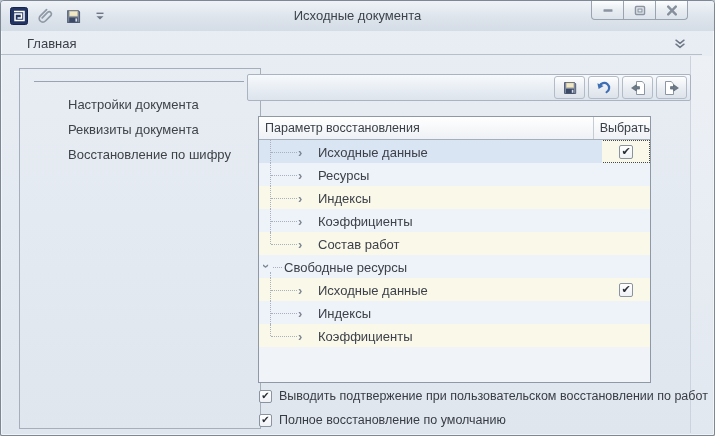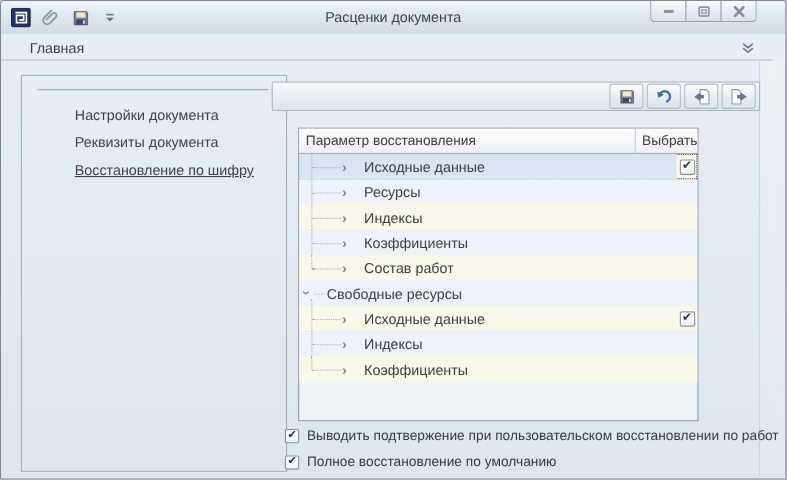--- a/index.html
+++ b/index.html
@@ -25,32 +25,32 @@
   .collapse-btn{position:absolute;right:14px;top:6px;width:16px;height:13px;
     display:flex;align-items:center;justify-content:center;}
   
   .right-gutter{position:absolute;left:689px;top:55px;bottom:2px;right:2px;
     background:linear-gradient(180deg,#edf1f6,#e2e8f0);border-left:1px solid #ccd3dc;}
   
   .sidebar{position:absolute;left:18px;top:67px;width:242px;height:361px;border:1px solid #a6aeba;}
   .sidebar-sep{position:absolute;left:14px;right:16px;top:12px;border-top:1px solid #99a3b1;}
   .side-items{position:absolute;left:0;right:0;top:23px;}
   .side-item{height:25px;line-height:25px;padding-left:48px;font-size:13px;color:#3e4249;cursor:default;}
-  .side-item.active{text-decoration:underline;}
+  .side-item.active{}
   
   .panel-header{position:absolute;left:246px;top:73px;width:444px;height:27px;
     border:1px solid #aab3bf;border-radius:2px;
     background:linear-gradient(180deg,#f7fafc,#e9eef4 50%,#dde4ed);}
   .panel-title{position:absolute;left:9px;top:0;line-height:25px;font-size:13px;color:#3e434b;}
   .panel-toolbar{position:absolute;right:3px;top:1px;display:flex;gap:3px;}
   .tool-btn{width:31px;height:23px;border:1px solid #b3bbc6;border-radius:3px;
     background:linear-gradient(180deg,#fdfefe,#e9edf2 55%,#dde3ea);
     box-shadow:inset 0 1px 0 #fff;display:flex;align-items:center;justify-content:center;cursor:default;}
   
-  .grid{position:absolute;left:270px;top:115px;width:364px;height:267px;border:1px solid #8f99a5;
+  .grid{position:absolute;left:257px;top:115px;width:393px;height:267px;border:1px solid #8f99a5;
     background:#f0f3f8;}
   .ghead{display:flex;height:23px;background:linear-gradient(180deg,#ffffff,#eef1f5);
     border-bottom:1px solid #a6aeb9;}
   .ghead .hcell{font-size:12.5px;color:#3b4048;line-height:22px;padding-left:6px;}
   .hcell.h1{width:343px;border-right:1px solid #c6ccd4;}
   .hcell.h2{flex:1;}
   .gbody{position:relative;}
   .trow{display:flex;height:23px;position:relative;}
   .trow.blue{background:var(--stripe-blue);}
   .trow.cream{background:var(--stripe-cream);}
@@ -110,21 +110,21 @@
             <rect x="9.8" y="9.8" width="1.6" height="3" fill="#d8dde6"></rect>
           </svg>
       </span>
       <span class="qat-btn">
         <svg width="10" height="10" viewBox="0 0 10 10">
             <rect x="1.5" y="1.6" width="7" height="1.4" fill="#6e7785"></rect>
             <path d="M1.5 5.2 h7 L5 8.6 z" fill="#6e7785"></path>
           </svg>
       </span>
     </div>
-    <div class="title-text">Расценки документа</div>
+    <div class="title-text">Исходные документа</div>
     <div class="caption-group">
       <span class="cap-btn first">
         <svg width="12" height="11" viewBox="0 0 12 11">
             <rect x="1.5" y="4.2" width="9" height="2.6" rx="0.5" fill="#8b94a0"></rect>
           </svg>
       </span>
       <span class="cap-btn">
         <svg width="12" height="11" viewBox="0 0 12 11">
             <rect x="1.5" y="1.5" width="9" height="8" rx="1" fill="none" stroke="#8b94a0" stroke-width="1.5"></rect>
             <rect x="4" y="4" width="4" height="3" fill="none" stroke="#8b94a0" stroke-width="1.1"></rect>

